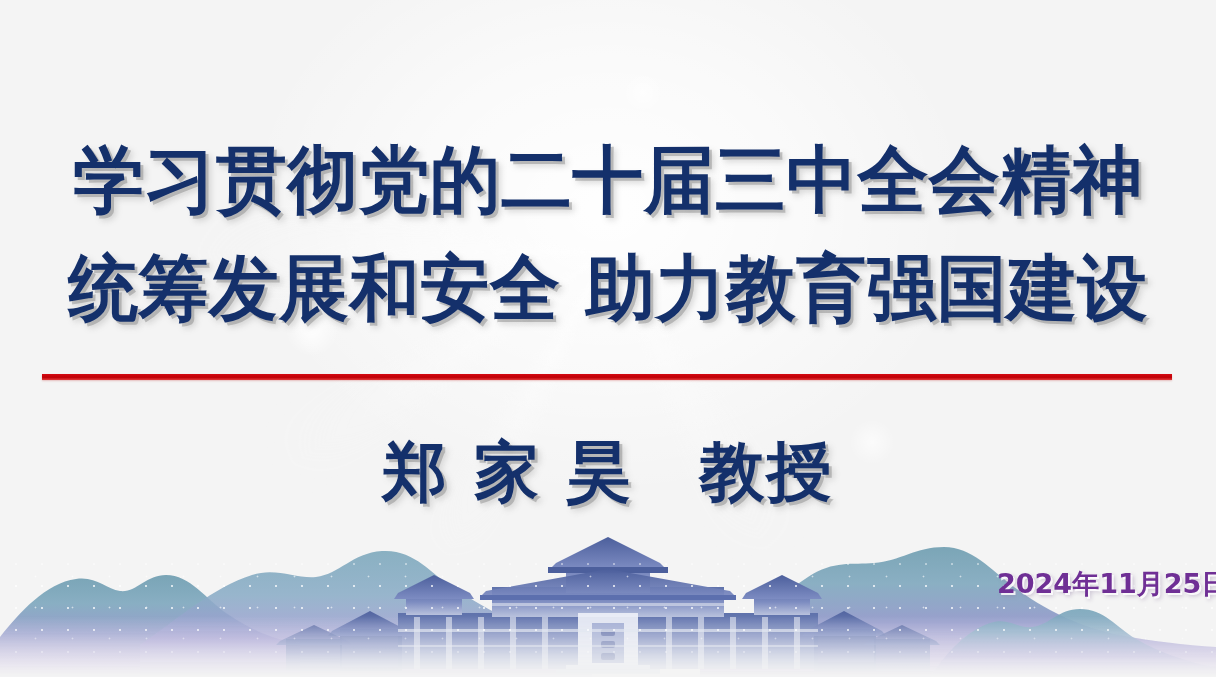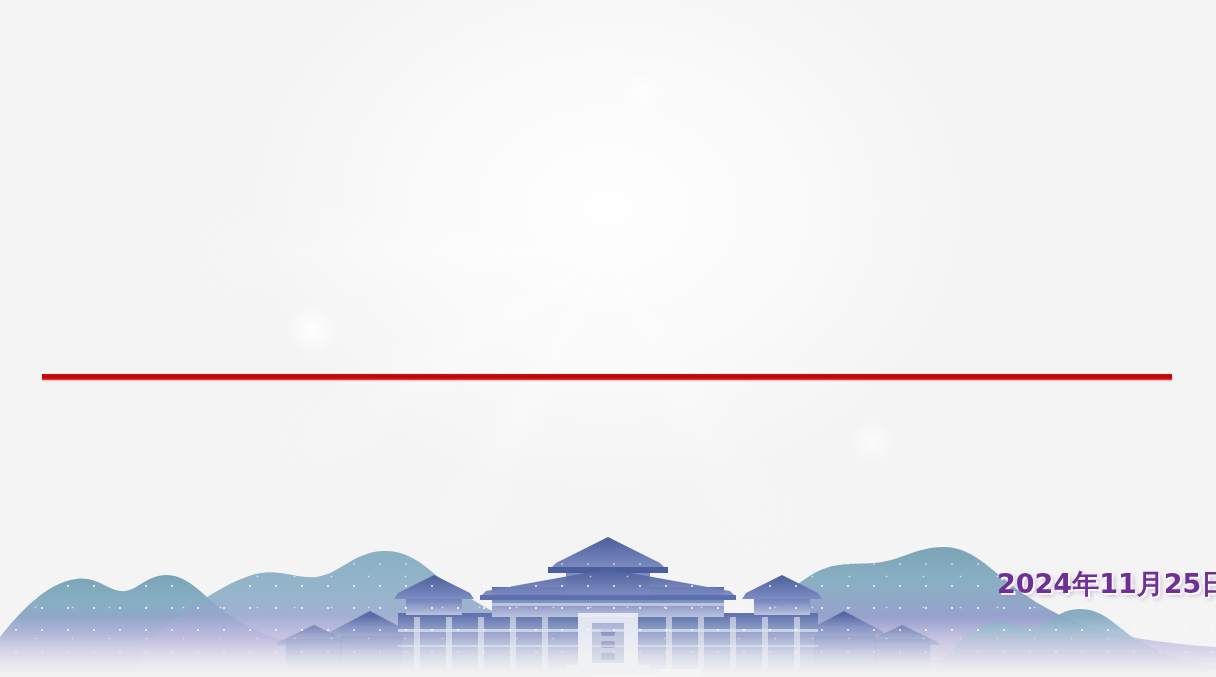--- a/index.html
+++ b/index.html
@@ -289,19 +289,24 @@
           <rect x="398" y="112" width="420" height="3" fill="#dde2ef" opacity=".7"></rect>
           <rect x="398" y="128" width="420" height="2" fill="#dde2ef" opacity=".55"></rect>
           <rect x="492" y="86" width="232" height="3" fill="#dde2ef" opacity=".6"></rect>
         </g>
       </g>
     </svg>
   </div>
 
   <div class="speckles"></div>
 
+  <div class="title-block">
+    <div class="title-line">学习贯彻党的二十届三中全会精神</div>
+    <div class="title-line title-line-2">统筹发展和安全 助力教育强国建设</div>
+  </div>
 
   <div class="red-rule"></div>
 
+  <div class="speaker">郑 家 昊　教授</div>
 
   <div class="date">2024年11月25日</div>
 
 </div>
 
 </body></html>

